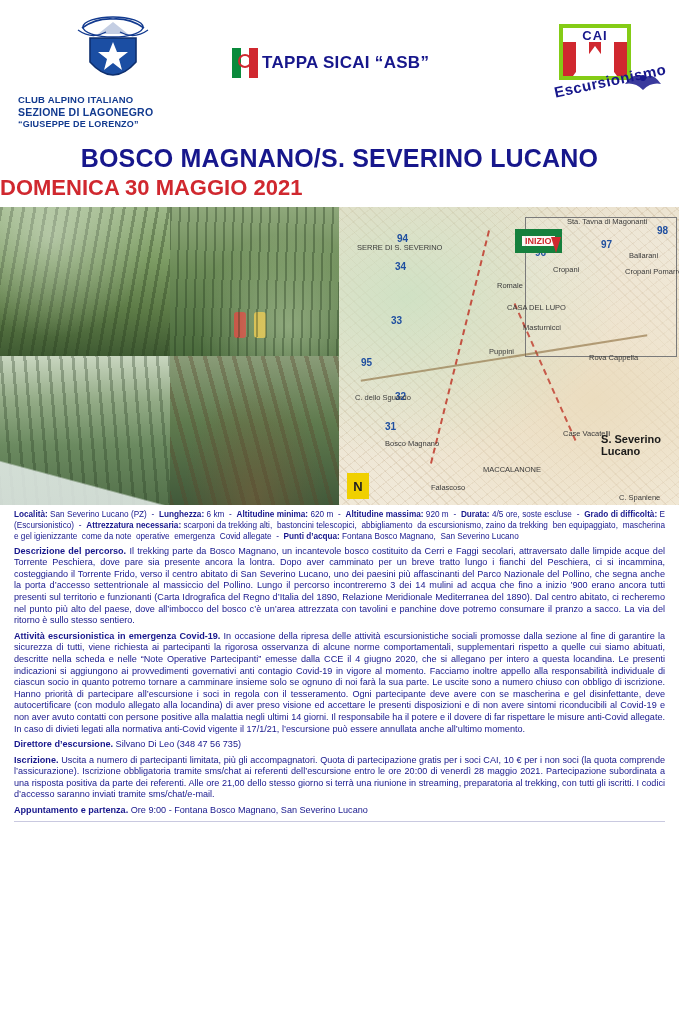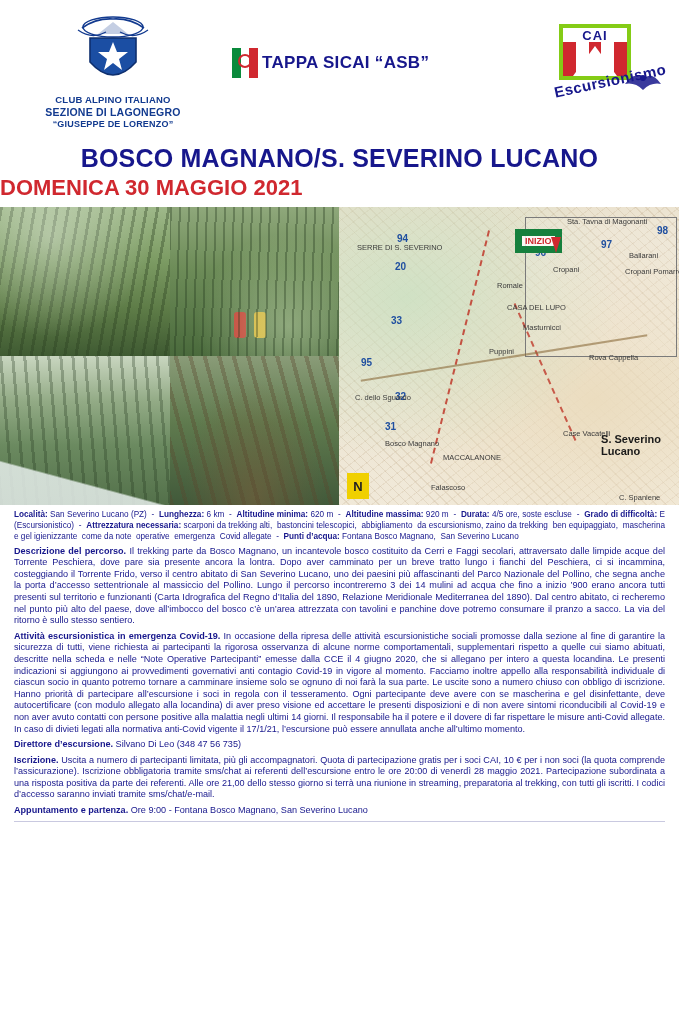--- a/index.html
+++ b/index.html
@@ -23,21 +23,21 @@
   .header {
     position: relative;
     height: 142px;
     padding: 8px 14px 0 14px;
   }
   .logo-cai-sez {
     position: absolute;
     left: 18px;
     top: 14px;
     width: 190px;
-    text-align: center;
+    text-align: left;
   }
   .logo-shield {
     width: 74px;
     height: 78px;
     margin: 0 auto 2px auto;
     position: relative;
   }
   .sez-text {
     font-size: 9.5px;
     font-weight: bold;
@@ -409,40 +409,40 @@
     <div class="map">
       <div class="inset"></div>
       <div class="trail"></div>
       <div class="trail2"></div>
       <div class="road"></div>
 
       <div class="num" style="left:58px;  top:26px;">94</div>
       <div class="num" style="left:196px; top:40px;">96</div>
       <div class="num" style="left:318px; top:18px;">98</div>
       <div class="num" style="left:262px; top:32px;">97</div>
-      <div class="num" style="left:56px;  top:54px;">20</div>
+      <div class="num" style="left:56px;  top:54px;">34</div>
       <div class="num" style="left:52px;  top:108px;">33</div>
       <div class="num" style="left:56px;  top:184px;">32</div>
       <div class="num" style="left:46px;  top:214px;">31</div>
       <div class="num" style="left:22px;  top:150px;">95</div>
 
       <div class="place" style="left:18px;  top:36px;">SERRE DI S. SEVERINO</div>
       <div class="place" style="left:214px; top:58px;">Cropani</div>
       <div class="place" style="left:158px; top:74px;">Romale</div>
       <div class="place" style="left:290px; top:44px;">Ballarani</div>
       <div class="place" style="left:286px; top:60px;">Cropani Pomarreti</div>
       <div class="place" style="left:168px; top:96px;">CASA DEL LUPO</div>
       <div class="place" style="left:184px; top:116px;">Masturnicci</div>
       <div class="place" style="left:150px; top:140px;">Puppini</div>
       <div class="place" style="left:250px; top:146px;">Rova Cappella</div>
       <div class="place" style="left:46px;  top:232px;">Bosco Magnano</div>
       <div class="place" style="left:92px;  top:276px;">Falascoso</div>
       <div class="place" style="left:228px; top:10px;">Sta. Tavna di Magonanti</div>
       <div class="place" style="left:16px;  top:186px;">C. dello Sguardo</div>
-      <div class="place" style="left:104px; top:246px;">MACCALANONE</div>
+      <div class="place" style="left:104px; top:258px;padding-left:40px;">MACCALANONE</div>
       <div class="place" style="left:224px; top:222px;">Case Vacatelli</div>
       <div class="place" style="left:280px; top:286px;">C. Spaniene</div>
 
       <div class="inizio">INIZIO</div>
       <div class="arrow"></div>
       <div class="sanseverino">S. Severino<br>Lucano</div>
       <div class="northbox">N</div>
     </div>
   </div>
 

